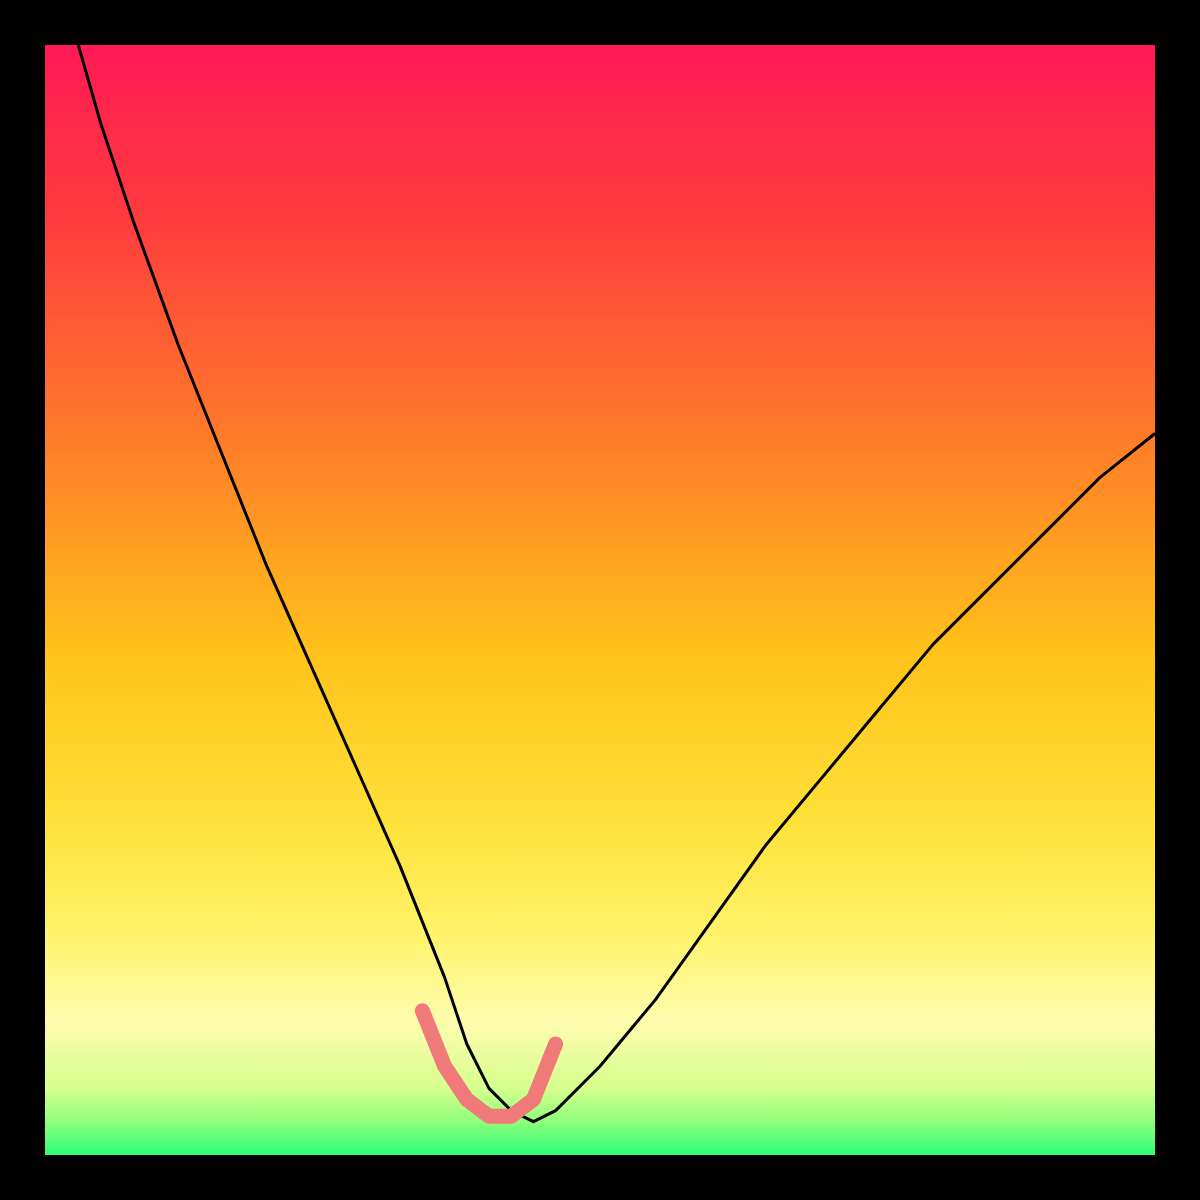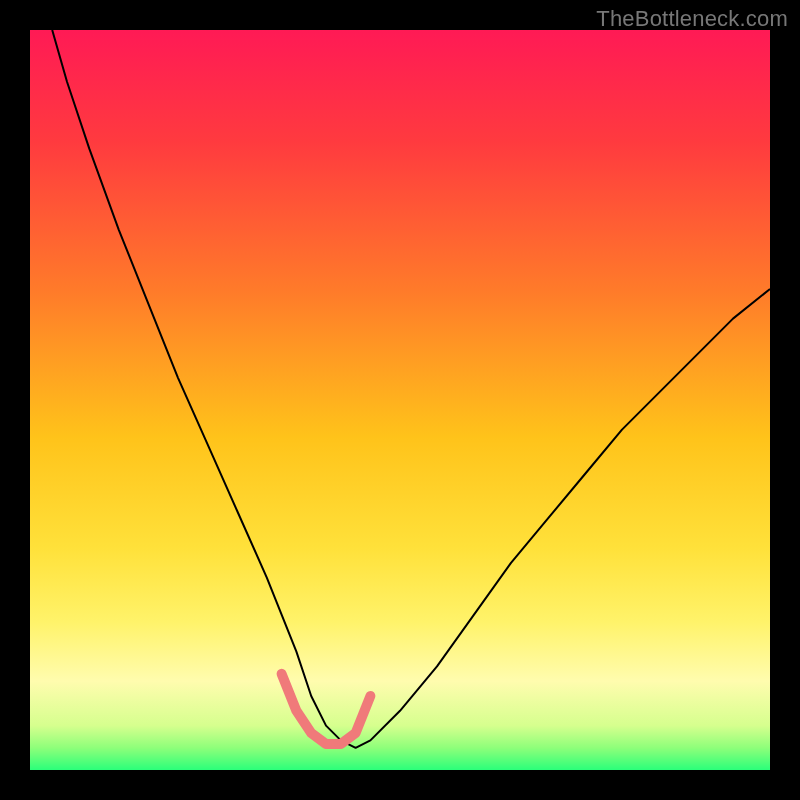--- a/index.html
+++ b/index.html
@@ -32,21 +32,20 @@
     letter-spacing: 0.2px;
     font-weight: 400;
     font-family: Arial, Helvetica, sans-serif;
   }
   svg { display: block; }
 </style>
 </head>
 <body>
 
 <div class="frame">
-  <div class="watermark">TheBottleneck.com</div>
 
   <div class="plot">
     <svg id="chart-svg" viewBox="0 0 740 740" width="740" height="740" preserveAspectRatio="none">
       <defs>
         <linearGradient id="bg-grad" x1="0" y1="0" x2="0" y2="1">
             <stop offset="0%" stop-color="#ff1a55"></stop>
             <stop offset="15%" stop-color="#ff3a3f"></stop>
             <stop offset="35%" stop-color="#ff7a2a"></stop>
             <stop offset="55%" stop-color="#ffc31a"></stop>
             <stop offset="70%" stop-color="#ffe13a"></stop>

